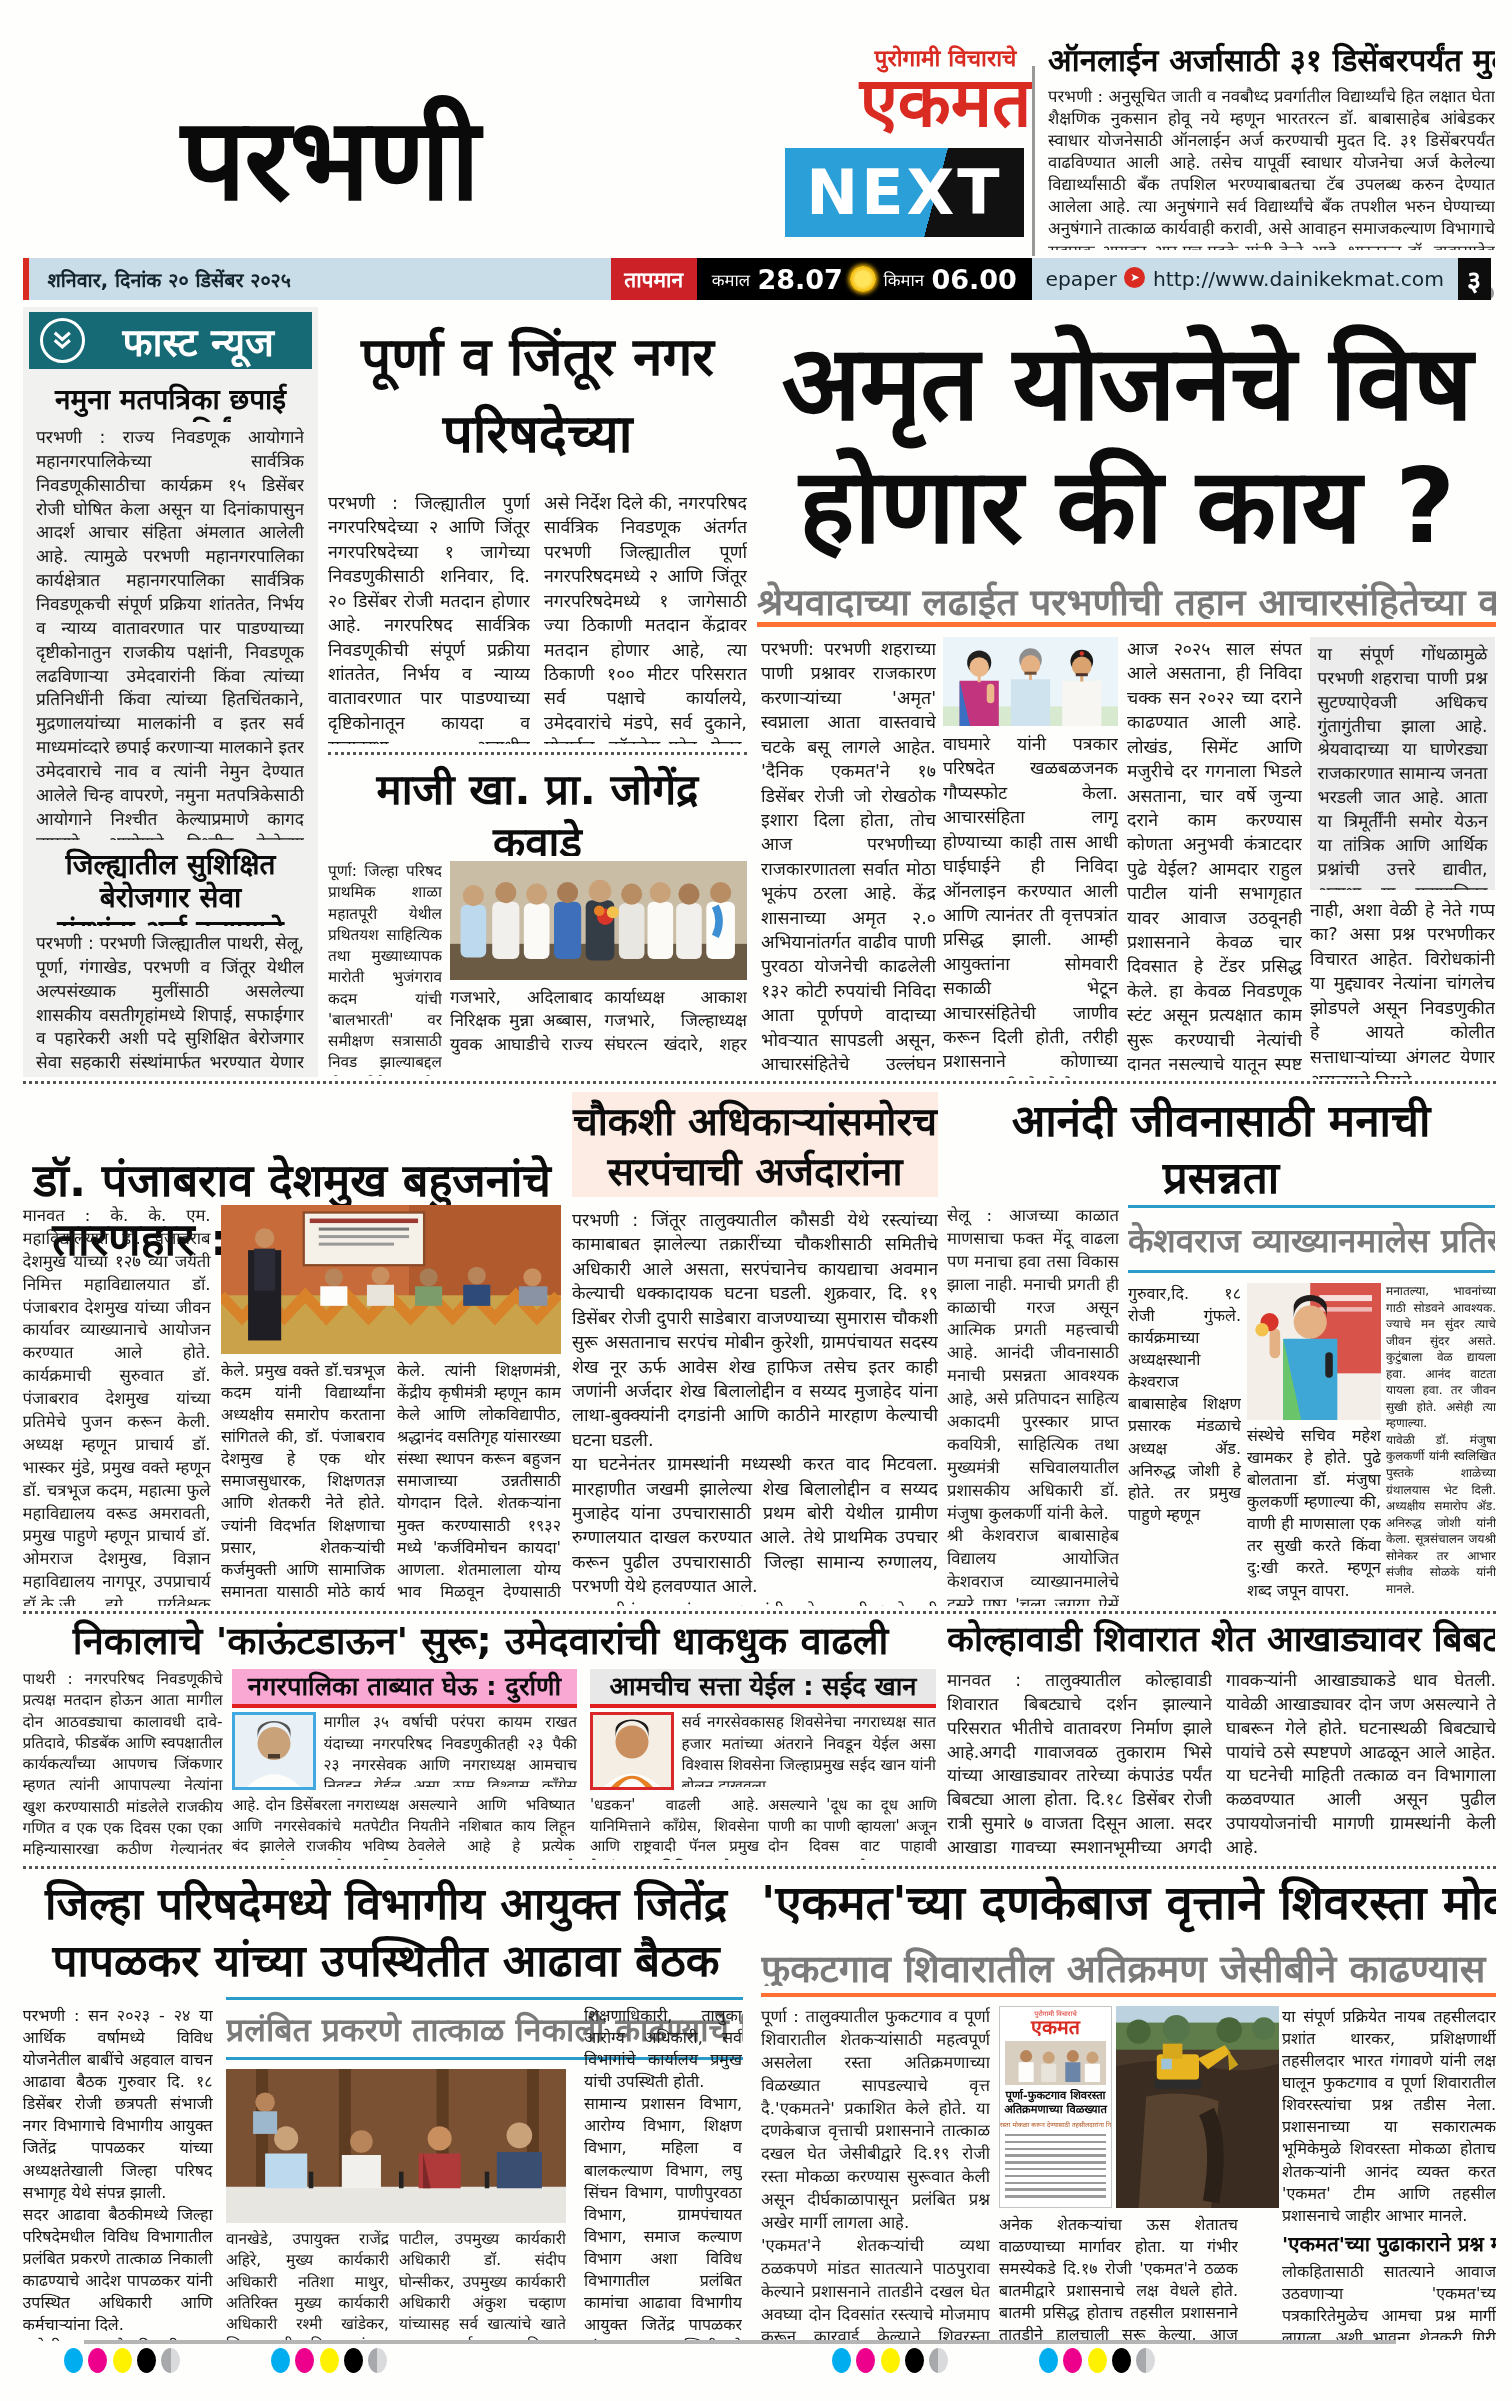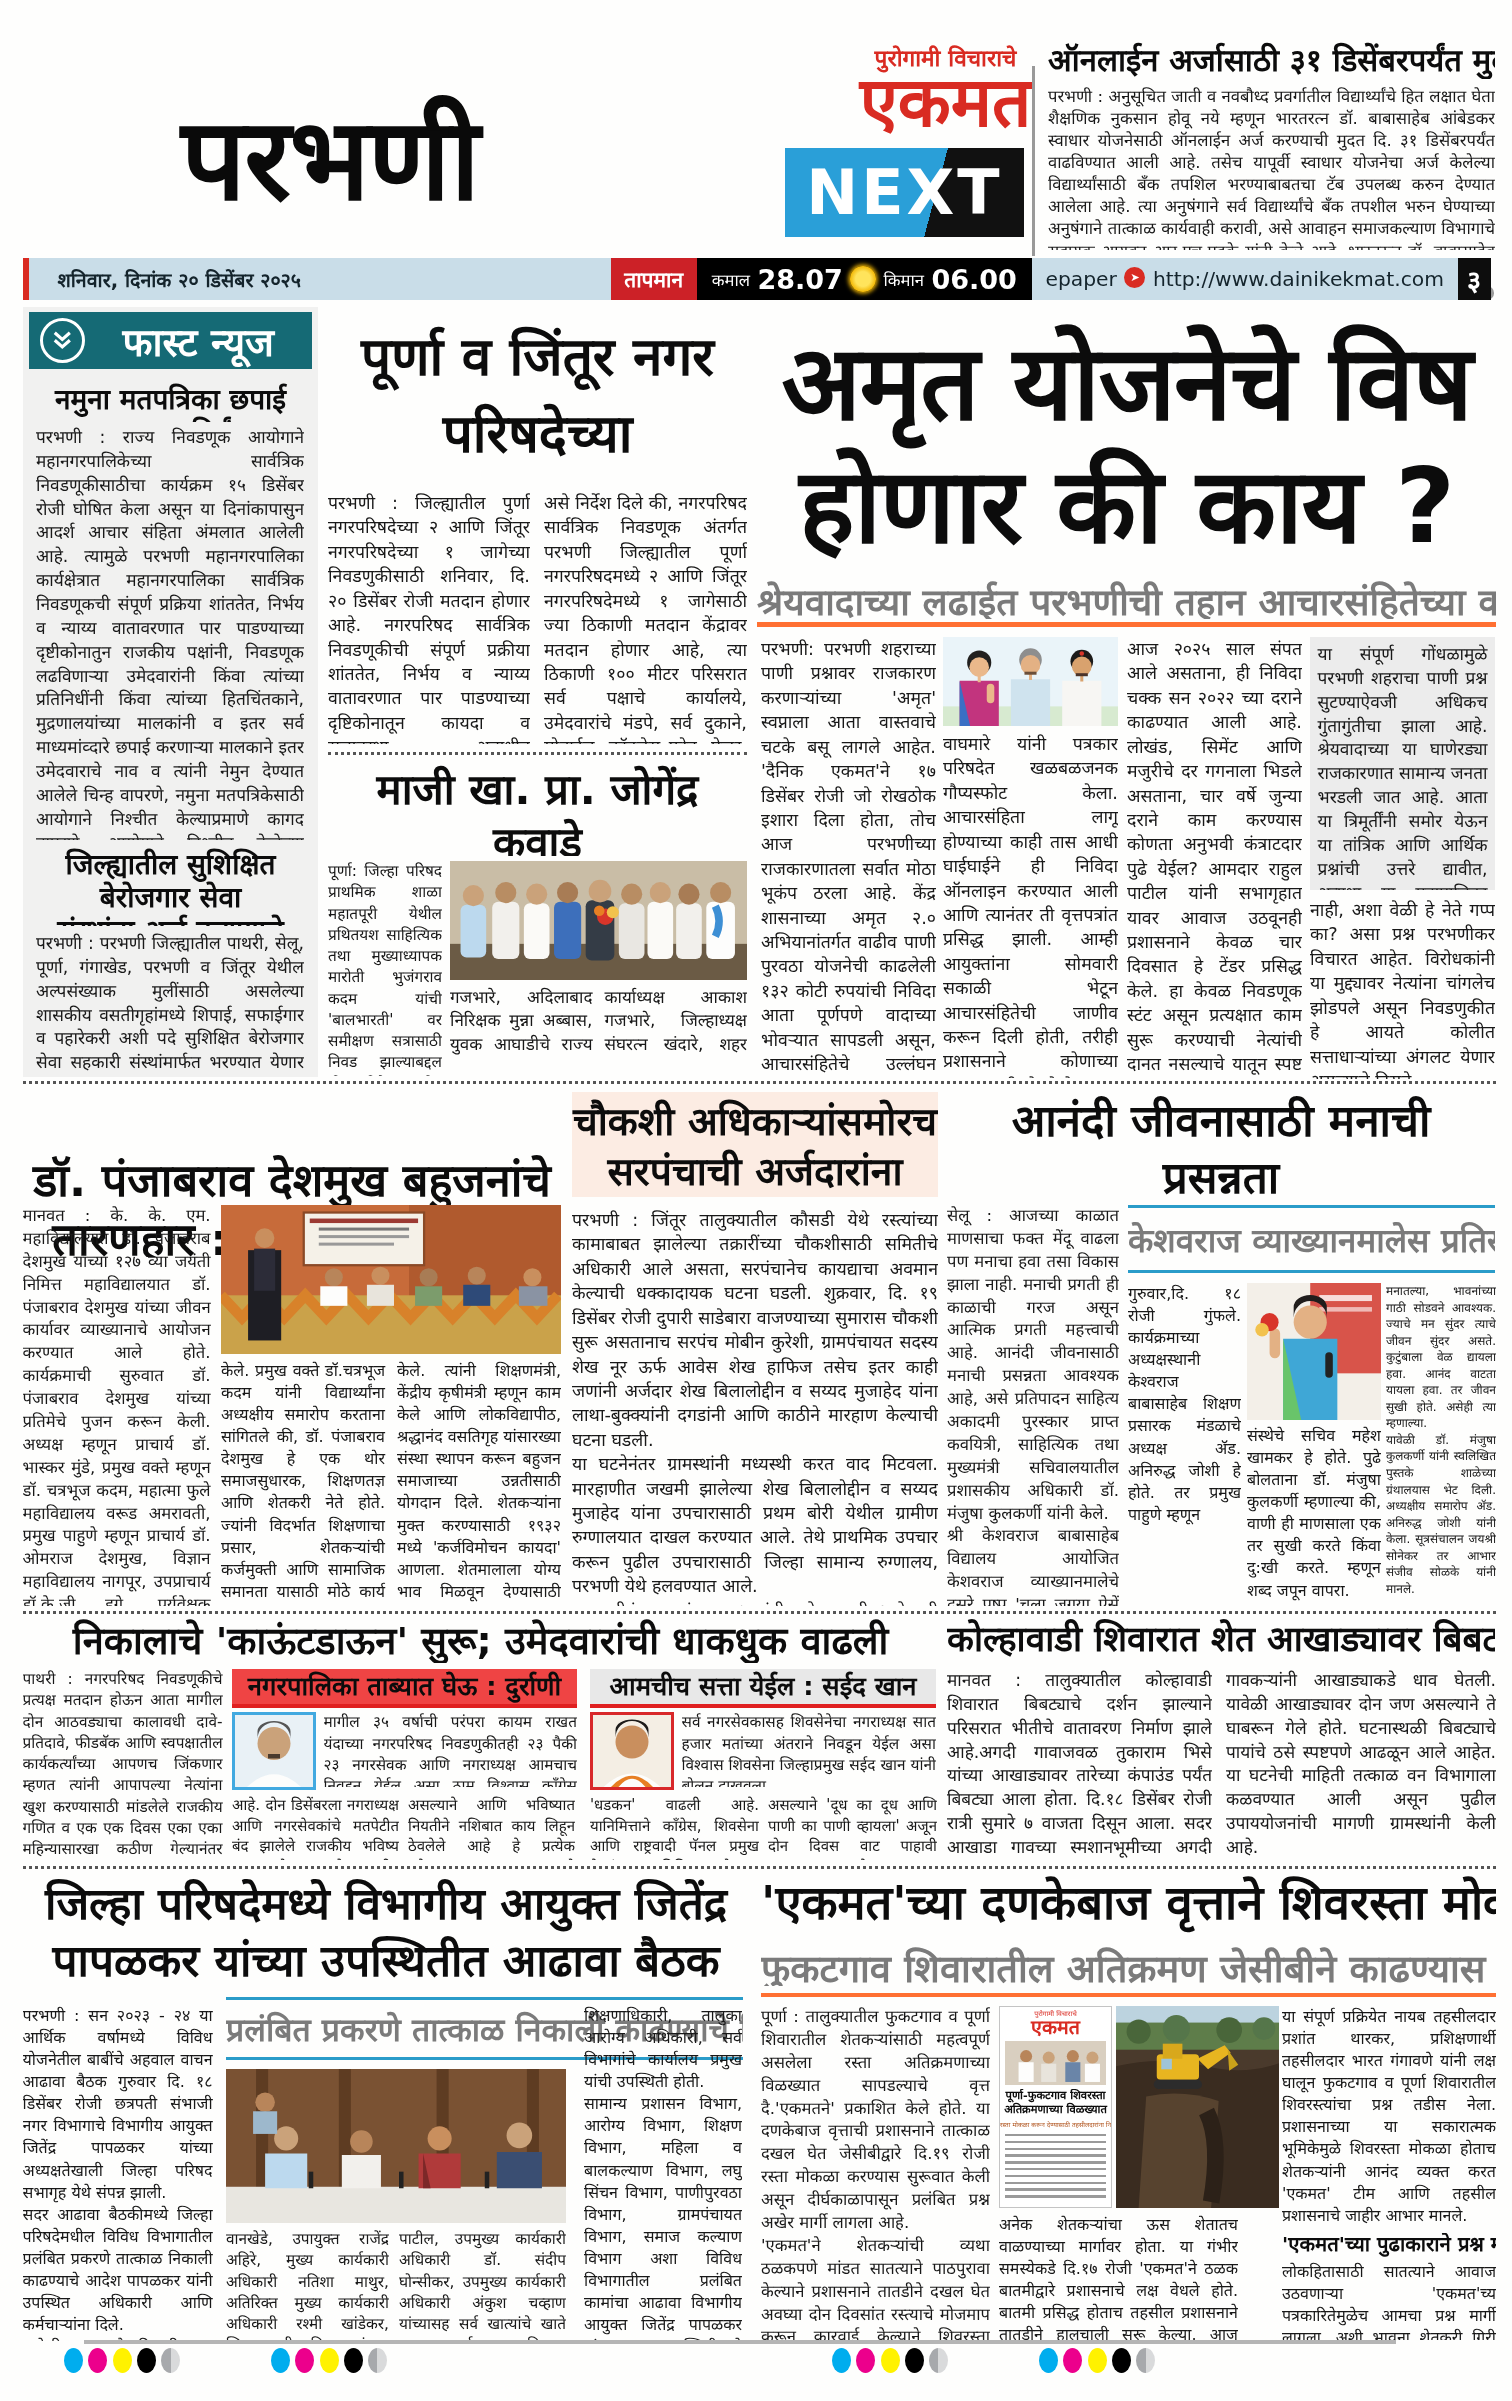--- a/index.html
+++ b/index.html
@@ -34,21 +34,21 @@
   <div class="a" style="left:1032px;top:66px;width:3px;height:190px;background:#999;"></div>
   <div class="a" style="left:1048px;top:42px;width:447px;height:212px;">
     <div class="hd" style="font-size:31px;text-align:left;white-space:nowrap;">ऑनलाईन अर्जासाठी ३१ डिसेंबरपर्यंत मुदतवाढ</div>
     <div class="bt" style="margin-top:7.5px;height:164px;font-size:16.6px;line-height:1.33;">परभणी : अनुसूचित जाती व नवबौध्द प्रवर्गातील विद्यार्थ्यांचे हित लक्षात घेता शैक्षणिक नुकसान होवू नये म्हणून भारतरत्न डॉ. बाबासाहेब आंबेडकर स्वाधार योजनेसाठी ऑनलाईन अर्ज करण्याची मुदत दि. ३१ डिसेंबरपर्यंत वाढविण्यात आली आहे. तसेच यापूर्वी स्वाधार योजनेचा अर्ज केलेल्या विद्यार्थ्यांसाठी बँक तपशिल भरण्याबाबतचा टॅब उपलब्ध करुन देण्यात आलेला आहे. त्या अनुषंगाने सर्व विद्यार्थ्यांचे बँक तपशील भरुन घेण्याच्या अनुषंगाने तात्काळ कार्यवाही करावी, असे आवाहन समाजकल्याण विभागाचे सहायक आयुक्त आर.एच.एडके यांनी केले आहे. भारतरत्न डॉ. बाबासाहेब आंबेडकर स्वाधार योजनेची व्याप्ती तालुका स्तरापर्यंत वाढविण्यात आलेली आहे. विद्यार्थ्यांचे उशिरा सुरु होणारे शैक्षणिक सत्र आदी कारणामुळे स्वाधार योजनेचे अर्ज करण्यास मुदतवाढ देण्याबाबत विनंती केली असल्याचे एडके यांनी प्रसिद्धीपत्रकाव्दारे कळविले आहे.</div>
   </div>
   <div class="a" style="left:1048px;top:292px;width:437px;height:2.3px;background:#9a9a9a;"></div>
   <div class="a" style="left:1480px;top:286px;width:13.6px;height:13.6px;border-radius:50%;background:#9a9a9a;"></div>
 
   <div class="a" style="left:22.6px;top:258px;width:1468px;height:42px;background:#c9dde8;display:flex;align-items:center;">
     <div style="width:6.8px;height:42px;background:#d92b22;flex:0 0 auto;"></div>
-    <div style="margin-left:28px;font-weight:bold;font-size:19.6px;color:#14242c;">शनिवार, दिनांक २० डिसेंबर २०२५</div>
+    <div style="margin-left:18px;font-weight:bold;font-size:19.6px;color:#14242c;">शनिवार, दिनांक २० डिसेंबर २०२५</div>
     <div style="margin-left:auto;background:#cc2127;color:#fff;height:42px;display:flex;align-items:center;padding:0 13.6px;">
       <span style="font-weight:bold;font-size:21px;">तापमान</span>
     </div>
     <div style="background:#000;color:#fff;height:42px;display:flex;align-items:center;gap:7.5px;padding:0 15px;">
       <span style="font-size:16.6px;">कमाल</span>
       <span style="font-weight:bold;font-size:27px;">28.07</span>
       <span style="width:25.6px;height:25.6px;border-radius:50%;background:radial-gradient(circle,#ffe45c 40%,#f2b705 70%);display:inline-block;box-shadow:0 0 4.5px 1.5px #f2b705;"></span>
       <span style="font-size:16.6px;">किमान</span>
       <span style="font-weight:bold;font-size:27px;">06.00</span>
     </div>
@@ -238,21 +238,21 @@
   <div class="a bt" style="left:1247px;top:1425px;width:134px;height:181px;font-size:16px;">संस्थेचे सचिव महेश खामकर हे होते. पुढे बोलताना डॉ. मंजुषा कुलकर्णी म्हणाल्या की, वाणी ही माणसाला एक तर सुखी करते किंवा दु:खी करते. म्हणून शब्द जपून वापरा.</div>
   <div class="a bt" style="left:1386px;top:1283px;width:110px;height:322px;font-size:12px;">मनातल्या, भावनांच्या गाठी सोडवने आवश्यक. ज्याचे मन सुंदर त्याचे जीवन सुंदर असते. कुटुंबाला वेळ द्यायला हवा. आनंद वाटता यायला हवा. तर जीवन सुखी होते. असेही त्या म्हणाल्या.
 यावेळी डॉ. मंजुषा कुलकर्णी यांनी स्वलिखित पुस्तके शाळेच्या ग्रंथालयास भेट दिली. अध्यक्षीय समारोप ॲड. अनिरुद्ध जोशी यांनी केला. सूत्रसंचालन जयश्री सोनेकर तर आभार संजीव सोळके यांनी मानले.</div>
 
   <div class="a dotline" style="left:22.6px;top:1611px;width:1473px;"></div>
 
   <div class="a hd" style="left:22.6px;top:1619px;width:916px;height:44px;font-size:38px;white-space:nowrap;">निकालाचे 'काऊंटडाऊन' सुरू; उमेदवारांची धाकधुक वाढली</div>
   <div class="a bt" style="left:22.6px;top:1669px;width:200px;height:191px;font-size:15.4px;">पाथरी : नगरपरिषद निवडणूकीचे प्रत्यक्ष मतदान होऊन आता मागील दोन आठवड्याचा कालावधी दावे- प्रतिदावे, फीडबॅक आणि स्वपक्षातील कार्यकर्त्यांच्या आपणच जिंकणार म्हणत त्यांनी आपापल्या नेत्यांना खुश करण्यासाठी मांडलेले राजकीय गणित व एक एक दिवस एका एका महिन्यासारखा कठीण गेल्यानंतर आता प्रत्यक्ष निवडणुकीच्या निकालाचे काउंटडाऊन सुरू झाले</div>
 
   <div class="a" style="left:232px;top:1669px;width:345px;height:119px;">
-    <div class="hd" style="background:#ef4444;height:35px;font-size:25.6px;line-height:1.35;">नगरपालिका ताब्यात घेऊ : दुर्राणी</div>
+    <div class="hd" style="background:#f9a8d4;height:35px;font-size:25.6px;line-height:1.35;">नगरपालिका ताब्यात घेऊ : दुर्राणी</div>
     <div style="height:3.8px;background:#e02020;"></div>
     <div style="display:flex;gap:7.5px;margin-top:4.5px;">
       <div class="photo" style="width:78px;height:72px;border:3px solid #42a9e0;background:#dce8f0;flex:0 0 auto;">
         <svg viewBox="0 0 104 96" preserveAspectRatio="none">
             <rect width="104" height="96" fill="#e9f1f6"></rect>
         <circle cx="52" cy="38" r="22" fill="#caa27a"></circle>
             <path d="M30 32 a22 22 0 0 1 44 0 l0 -10 a22 14 0 0 0 -44 0 z" fill="#555"></path>
         <rect x="44" y="52" width="16" height="6" fill="#4a3a2d"></rect>
             <path d="M16 96 q36 -34 72 0 z" fill="#fdfdfc"></path>
           </svg>

